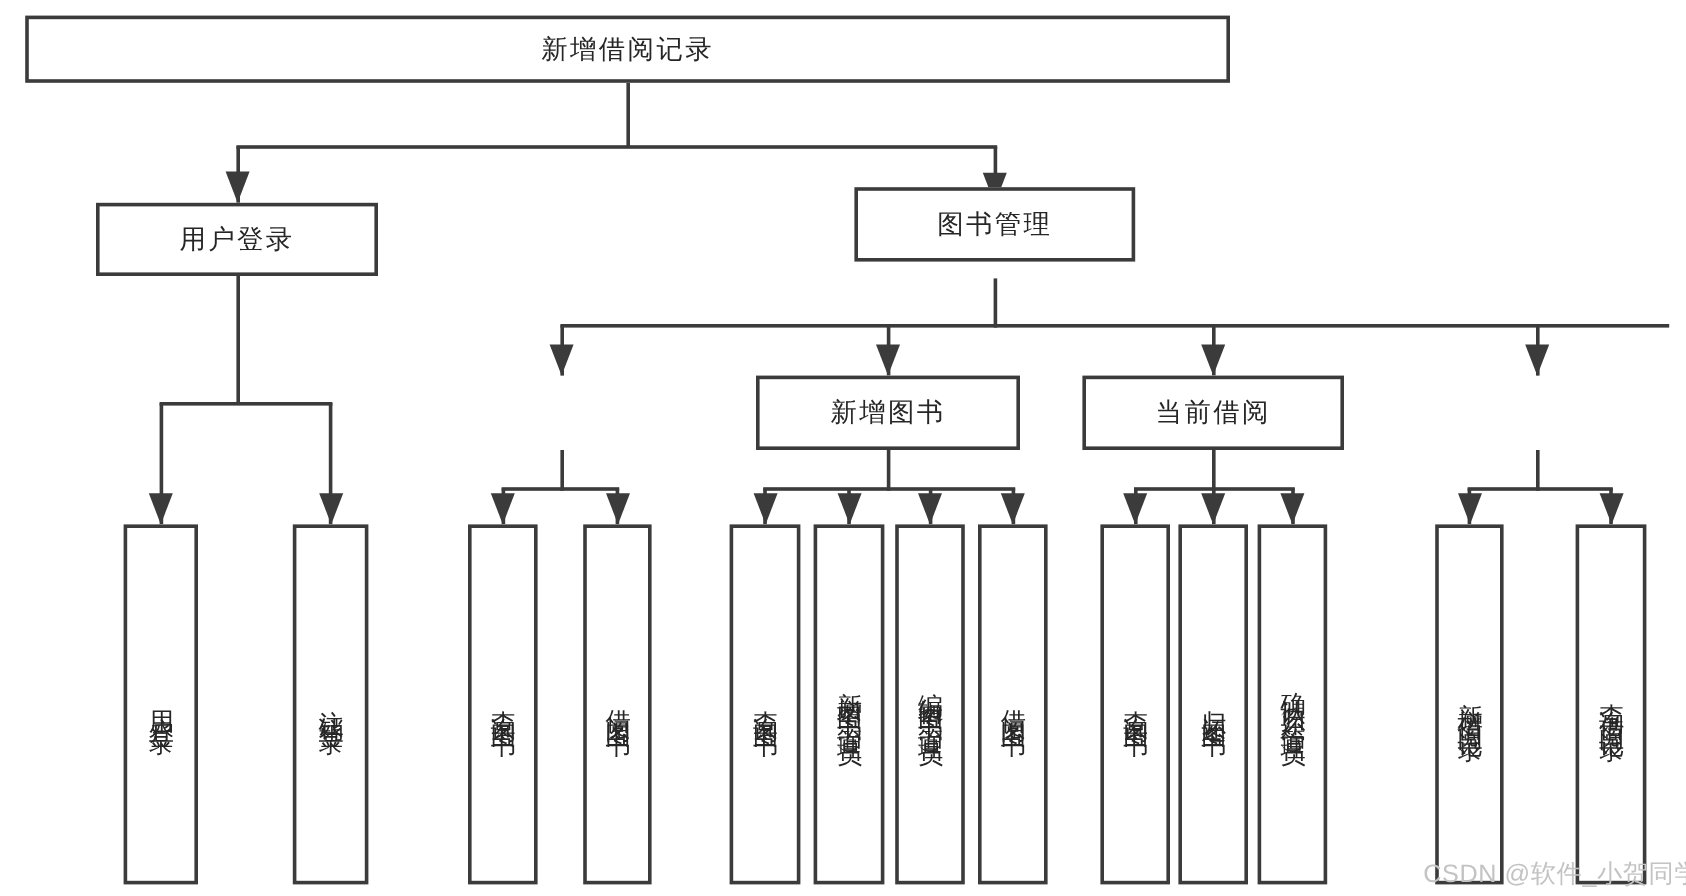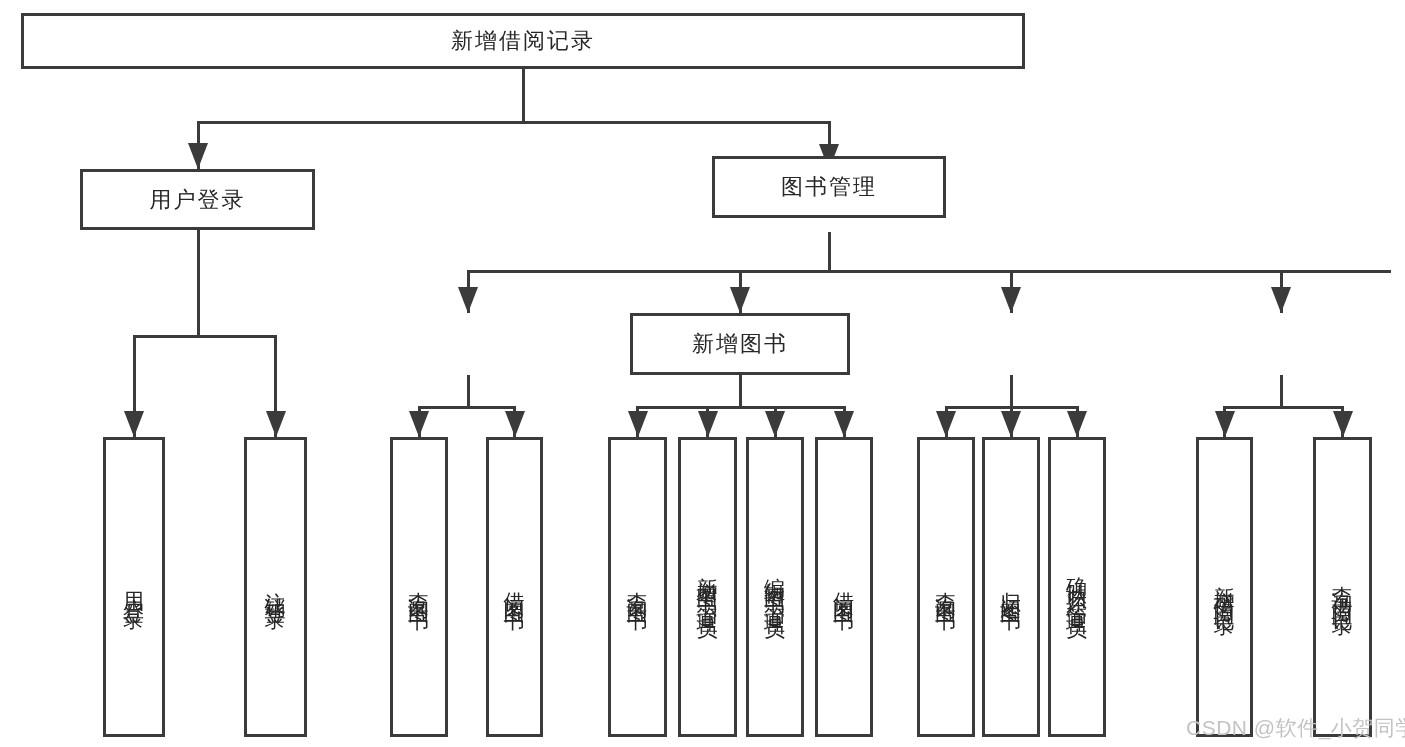--- a/index.html
+++ b/index.html
@@ -109,20 +109,23 @@
   <div class="box" style="left:80px;top:169px;width:235px;height:61px">
     <span class="lbl">用户登录</span>
   </div>
   <div class="box" style="left:712px;top:156px;width:234px;height:62px">
     <span class="lbl">图书管理</span>
   </div>
 
   <div class="box" style="left:630px;top:313px;width:220px;height:62px">
     <span class="lbl">新增图书</span>
   </div>
+  <div class="box" style="left:902px;top:313px;width:218px;height:62px">
+    <span class="lbl">当前借阅</span>
+  </div>
 
   <div class="box vbox" style="left:103px;top:437px;width:62px;height:300px">
     <span class="lbl">用户登录</span>
   </div>
   <div class="box vbox" style="left:244px;top:437px;width:63px;height:300px">
     <span class="lbl">注销登录</span>
   </div>
 
   <div class="box vbox" style="left:390px;top:437px;width:58px;height:300px">
     <span class="lbl">查询图书</span>

